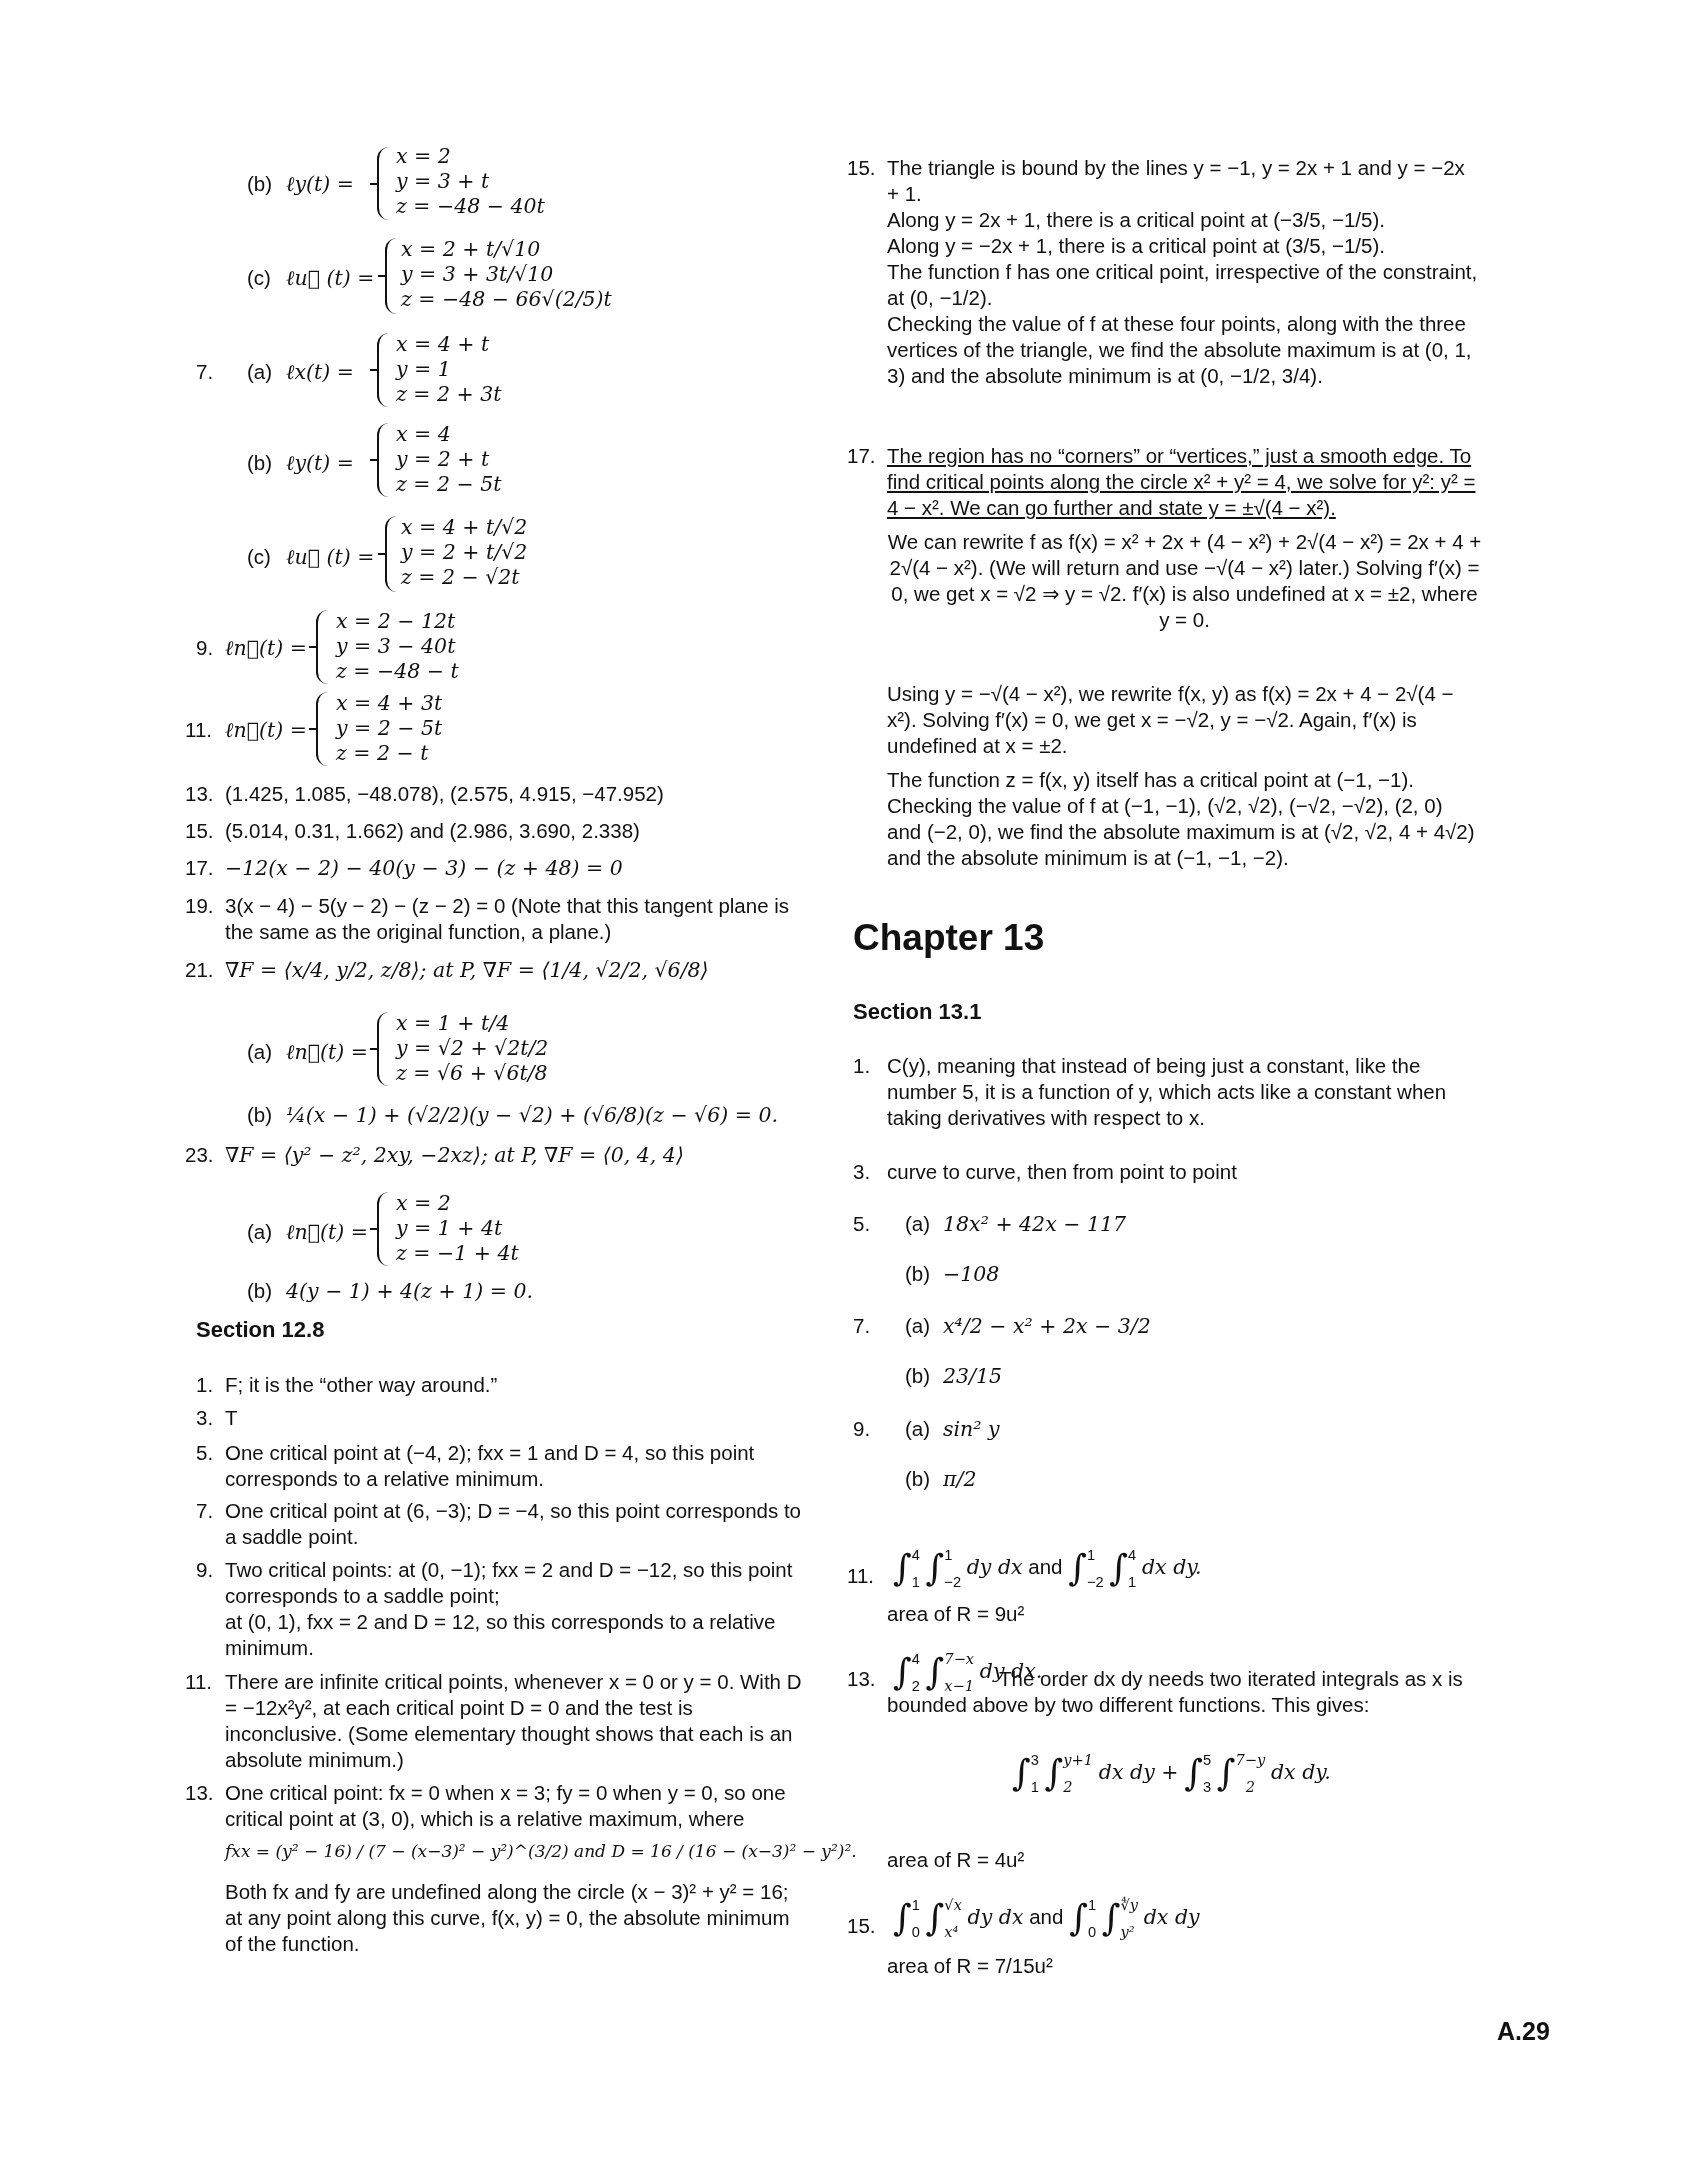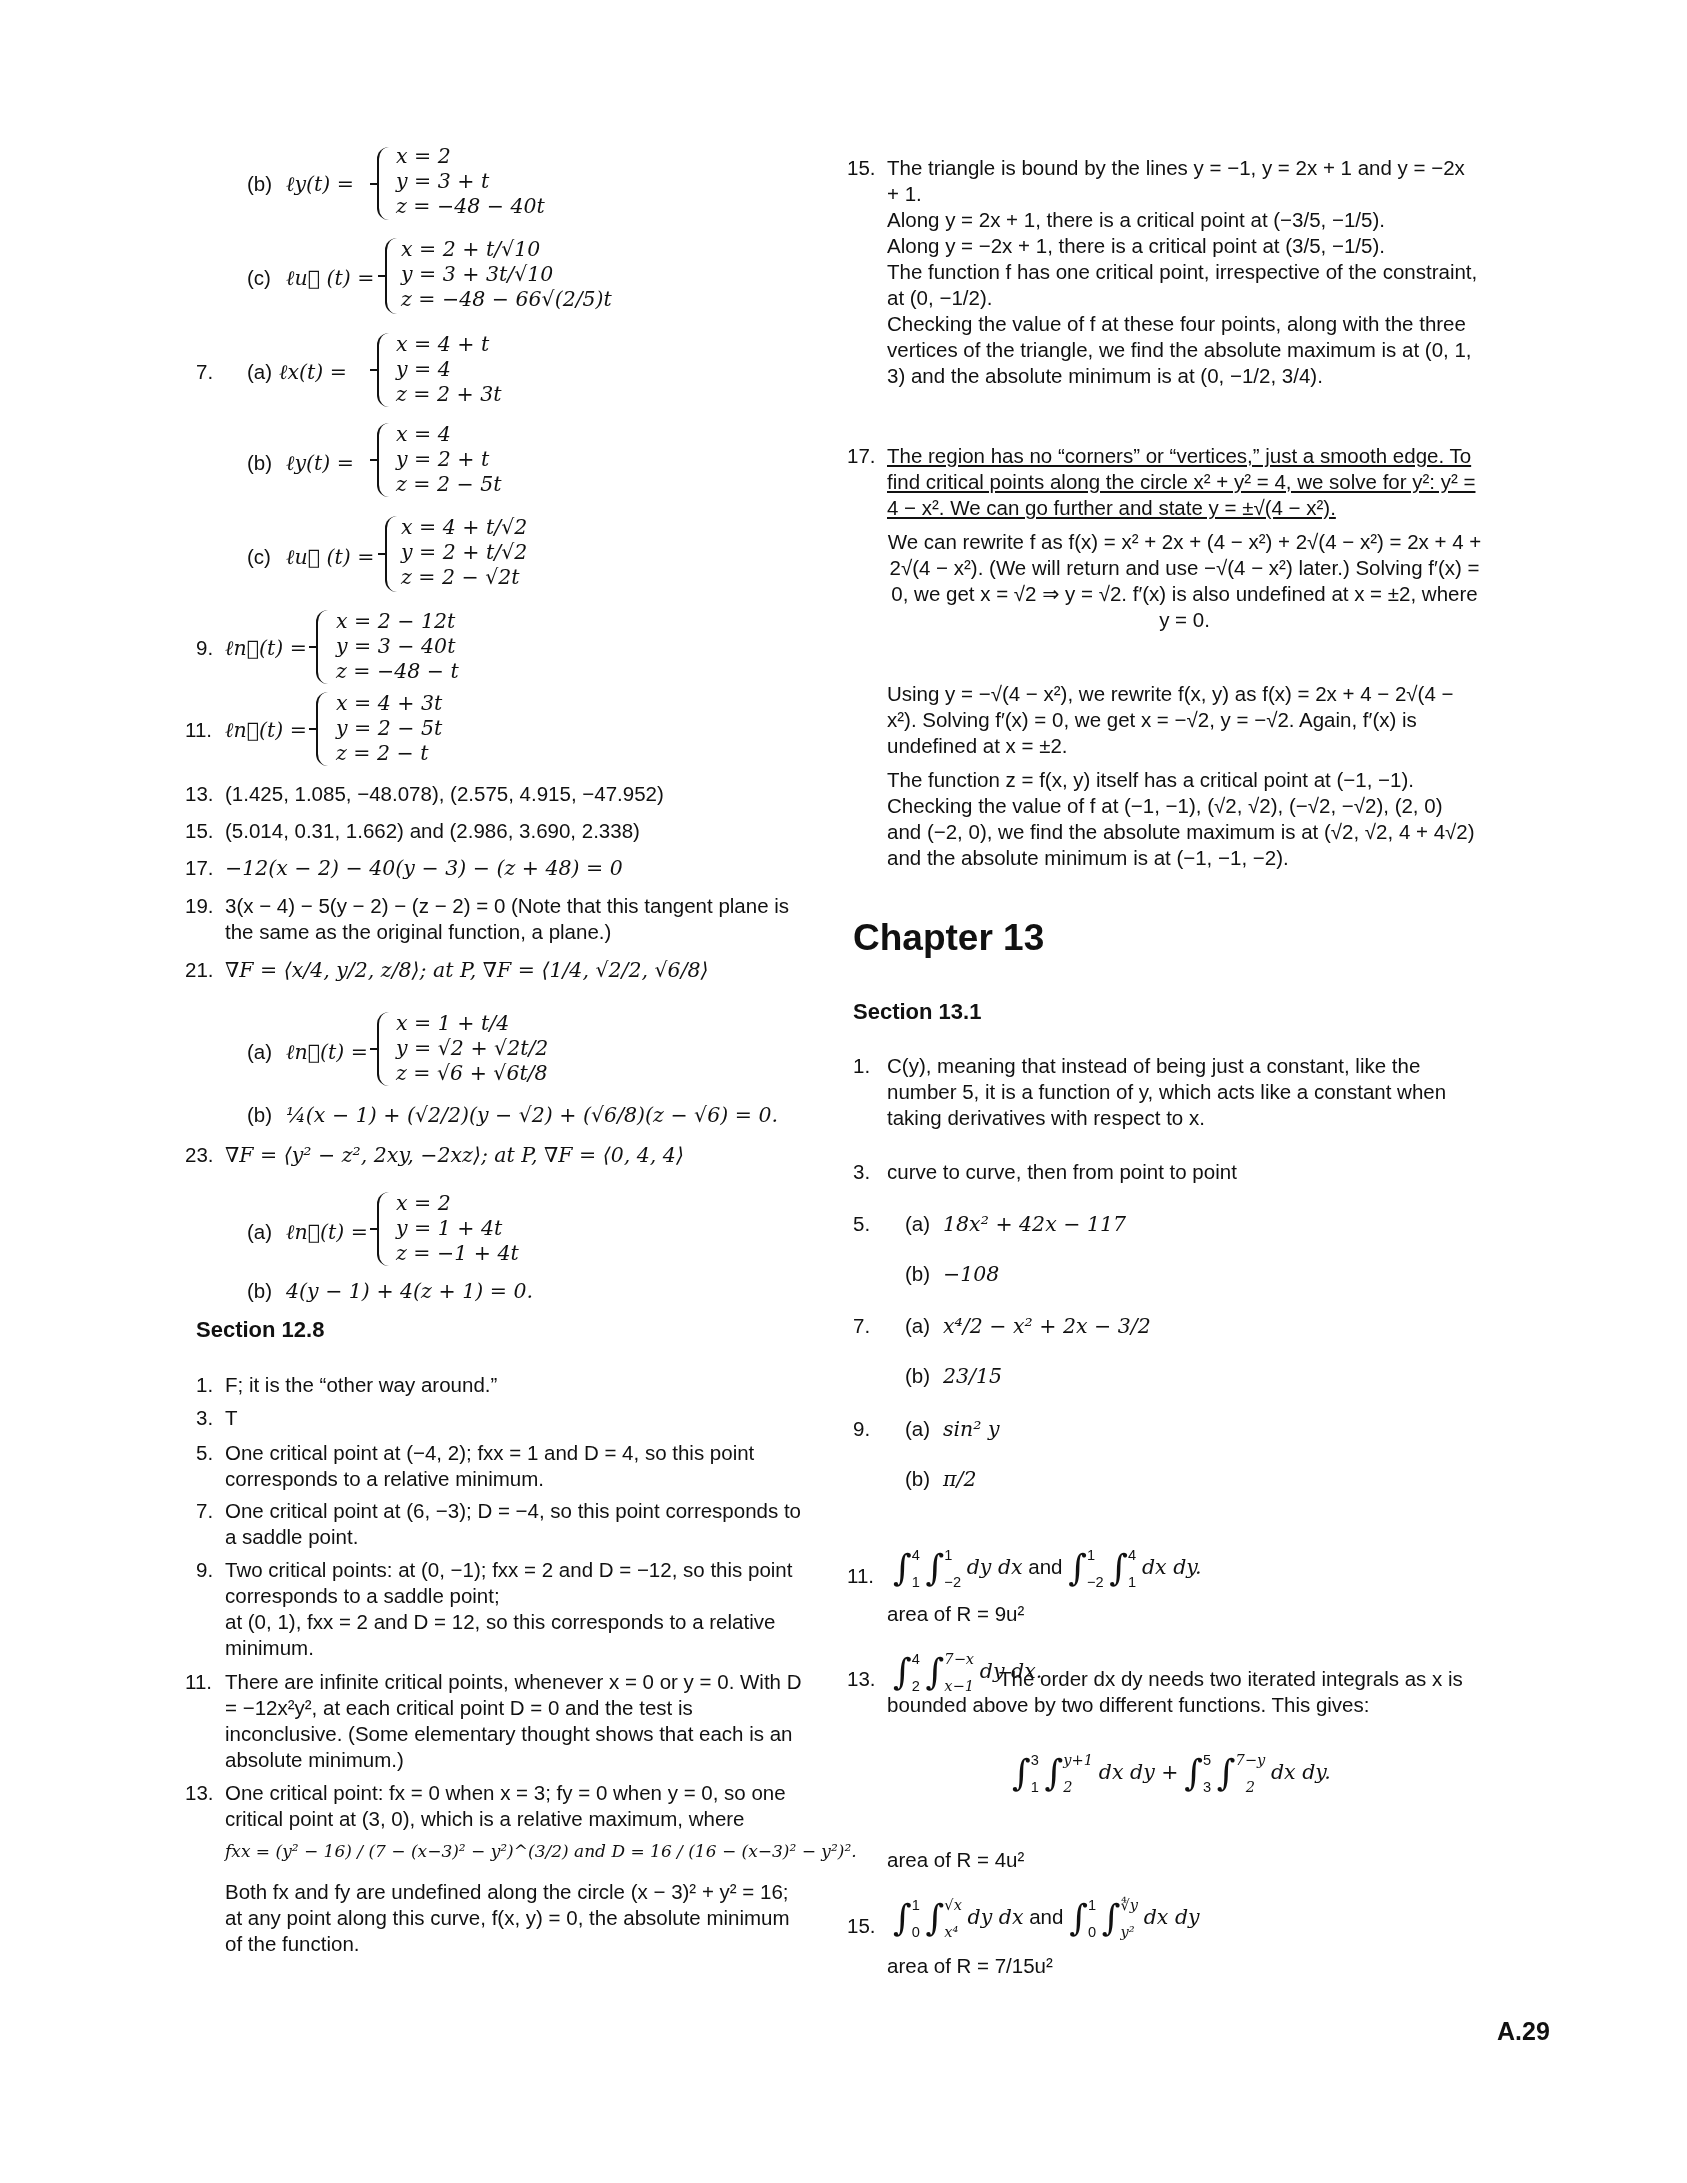--- a/index.html
+++ b/index.html
@@ -39,25 +39,25 @@
 <div class="abs m" style="left:286px;top:265px;">ℓu⃗ (t) =</div>
 <div class="brace" style="left:385px;top:238px;height:76px;"></div>
 <div class="sys lines m" style="left:401px;top:237px;">
   <div>x = 2 + t/√10</div>
   <div>y = 3 + 3t/√10</div>
   <div>z = −48 − 66√(2/5)t</div>
 </div>
 
 <div class="abs" style="left:196px;top:359px;">7.</div>
 <div class="abs" style="left:247px;top:359px;">(a)</div>
-<div class="abs m" style="left:279px;top:359px;">ℓx(t) =</div>
+<div class="abs m" style="left:286px;top:359px;">ℓx(t) =</div>
 <div class="brace" style="left:377px;top:333px;height:74px;"></div>
 <div class="sys lines m" style="left:396px;top:332px;">
   <div>x = 4 + t</div>
-  <div>y = 4</div>
+  <div>y = 1</div>
   <div>z = 2 + 3t</div>
 </div>
 
 <div class="abs" style="left:247px;top:450px;">(b)</div>
 <div class="abs m" style="left:286px;top:450px;">ℓy(t) =</div>
 <div class="brace" style="left:377px;top:423px;height:74px;"></div>
 <div class="sys lines m" style="left:396px;top:422px;">
   <div>x = 4</div>
   <div>y = 2 + t</div>
   <div>z = 2 − 5t</div>

